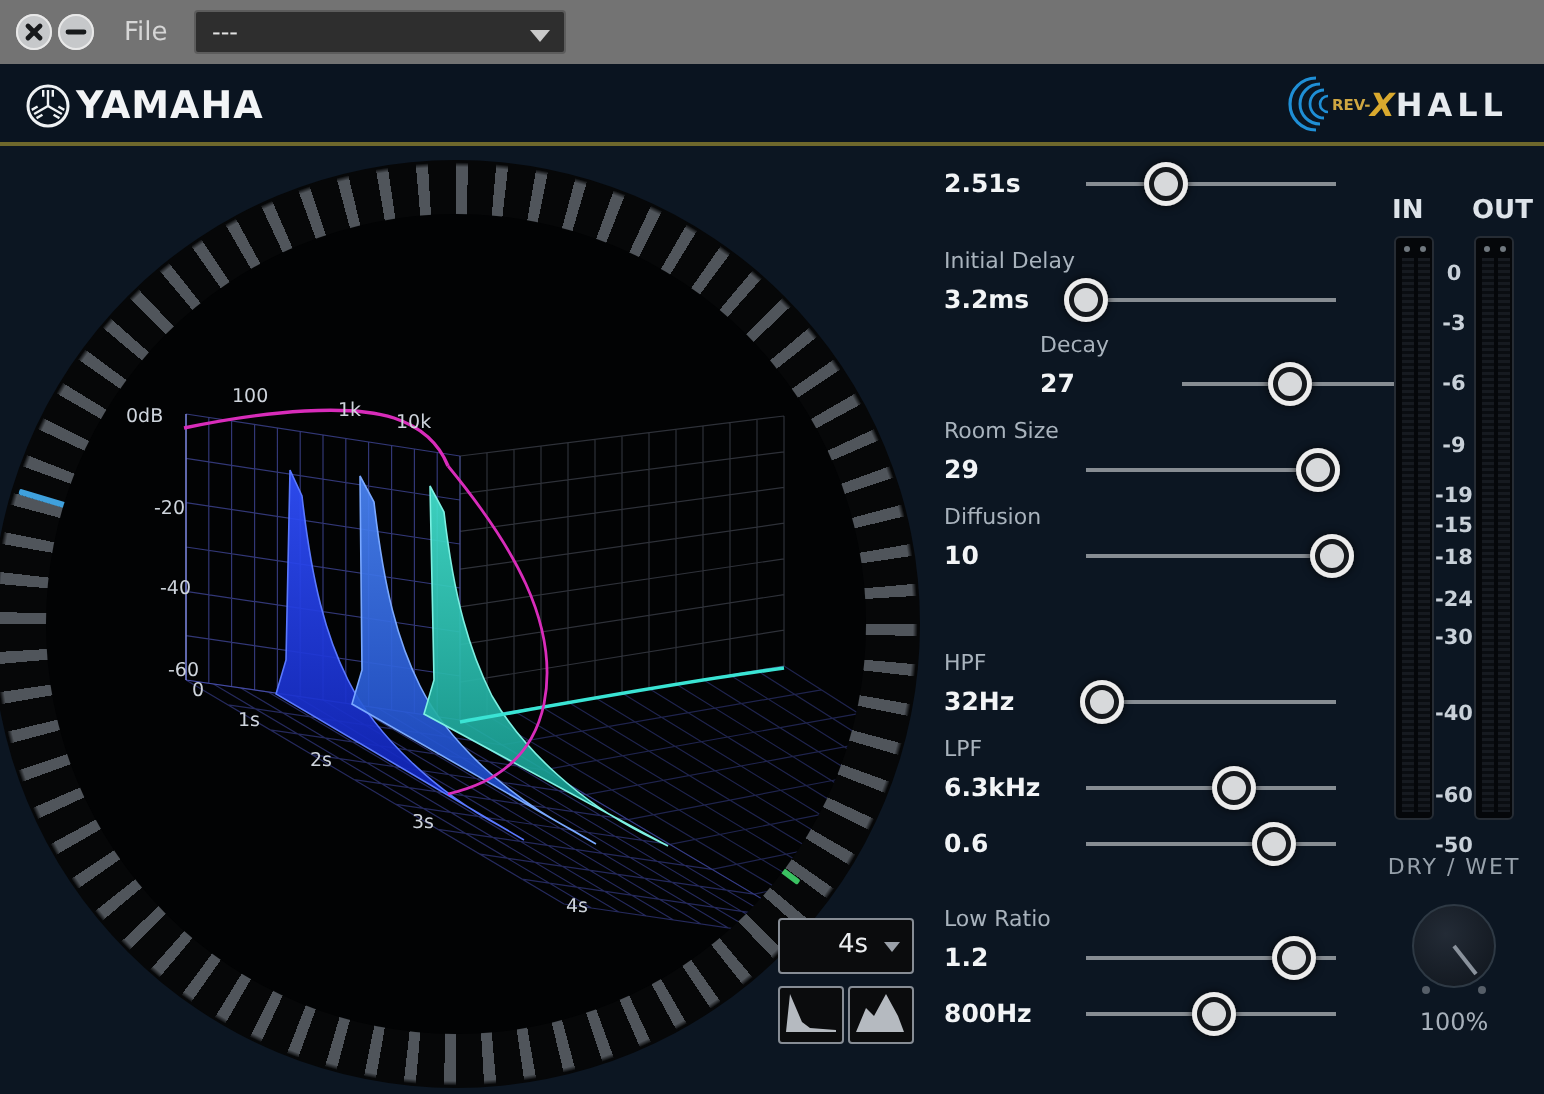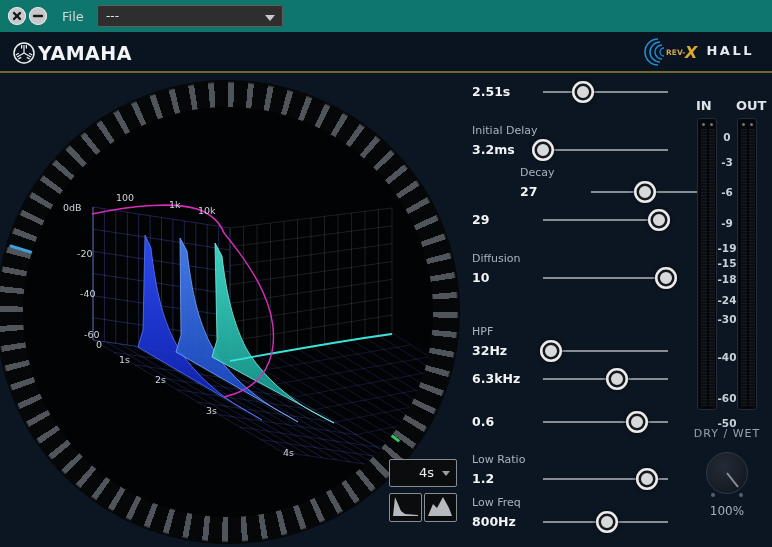--- a/index.html
+++ b/index.html
@@ -1,36 +1,36 @@
 <!DOCTYPE html>
 <html><head>
 <meta charset="utf-8">
 <style>
   html,body{margin:0;padding:0;background:#000;}
   .app{position:relative;width:772px;height:547px;overflow:hidden;background:#0c1622;
        font-family:"DejaVu Sans","Liberation Sans",sans-serif;-webkit-font-smoothing:antialiased;}
 
   
-  .titlebar{position:absolute;left:0;top:0;width:772px;height:32px;background:#0f766e;}
+  .titlebar{position:absolute;left:0;top:0;width:772px;height:32px;background:#737373;}
   .winbtn{position:absolute;top:7px;width:18px;height:18px;border-radius:50%;background:#c6c8ca;
           box-shadow:inset 0 0 0 1px #e8e8e8;cursor:pointer;}
   .winbtn svg{position:absolute;left:0;top:0;}
   .file-label{position:absolute;left:62px;top:9px;font-size:13px;color:#d6d6d6;}
   .preset-dd{position:absolute;left:97px;top:5px;width:186px;height:22px;background:#2e2e2e;
              border:1px solid #5c5c5c;border-radius:2px;box-sizing:border-box;}
   .preset-dd .val{position:absolute;left:8px;top:3px;font-size:12px;color:#e2e2e2;}
   .dd-arrow{position:absolute;right:7px;top:9px;width:0;height:0;
             border-left:5px solid transparent;border-right:5px solid transparent;border-top:6px solid #c9c9c9;}
 
   
   .header{position:absolute;left:0;top:32px;width:772px;height:39px;background:#0a1420;border-bottom:2px solid #6f682c;}
   .brand{position:absolute;left:12px;top:9px;display:flex;align-items:center;gap:2px;}
   .brand .name{font-size:19px;font-weight:bold;color:#f2f4f6;letter-spacing:.5px;}
   .revx{position:absolute;left:644px;top:4px;width:60px;height:32px;}
-  .program{position:absolute;right:18px;top:11px;font-size:13px;letter-spacing:2.5px;color:#e6eaee;font-weight:bold;}
+  .program{position:absolute;right:18px;top:11px;font-size:16px;letter-spacing:2.5px;color:#e6eaee;font-weight:bold;}
 
   
   .dial-outer{position:absolute;left:-4px;top:80px;width:464px;height:464px;border-radius:50%;background:#060708;}
   .dial-ring{position:absolute;left:-4px;top:80px;width:464px;height:464px;border-radius:50%;
      background:repeating-conic-gradient(#50555b 0deg 1.5deg,rgba(0,0,0,0) 1.5deg 5deg);
      -webkit-mask:radial-gradient(closest-side,transparent 0 87.5%,#000 88.5% 98.5%,transparent 99.5%);
              mask:radial-gradient(closest-side,transparent 0 87.5%,#000 88.5% 98.5%,transparent 99.5%);}
   .stick{position:absolute;width:26px;height:3px;border-radius:1px;}
   .stick.blue{left:9px;top:248px;transform:rotate(16.7deg);}
   .stick.green{left:376px;top:432px;transform:rotate(37deg);}
@@ -204,20 +204,21 @@
       </div>
       <div class="param" style="top: 166px; margin-left: 48px;">
         <div class="plabel">Decay</div>
         <div class="prow">
           <span class="pvalue">27</span>
           <span class="strack"></span>
           <span class="sknob" style="left:113.8px"></span>
         </div>
       </div>
       <div class="param" style="top: 209px;">
+        <div class="plabel">Room Size</div>
         <div class="prow">
           <span class="pvalue">29</span>
           <span class="strack"></span>
           <span class="sknob" style="left:176.3px"></span>
         </div>
       </div>
       <div class="param" style="top: 252px;">
         <div class="plabel">Diffusion</div>
         <div class="prow">
           <span class="pvalue">10</span>
@@ -227,20 +228,21 @@
       </div>
       <div class="param" style="top: 325px;">
         <div class="plabel">HPF</div>
         <div class="prow">
           <span class="pvalue">32Hz</span>
           <span class="strack"></span>
           <span class="sknob" style="left:67.5px"></span>
         </div>
       </div>
       <div class="param" style="top: 368px;">
+        <div class="plabel">LPF</div>
         <div class="prow">
           <span class="pvalue">6.3kHz</span>
           <span class="strack"></span>
           <span class="sknob" style="left:133.8px"></span>
         </div>
       </div>
       <div class="param" style="top: 411px;">
         <div class="prow">
           <span class="pvalue">0.6</span>
           <span class="strack"></span>
@@ -249,21 +251,20 @@
       </div>
       <div class="param" style="top: 453px;">
         <div class="plabel">Low Ratio</div>
         <div class="prow">
           <span class="pvalue">1.2</span>
           <span class="strack"></span>
           <span class="sknob" style="left:163.8px"></span>
         </div>
       </div>
       <div class="param" style="top: 496px;">
-        <div class="plabel">Low Freq</div>
         <div class="prow">
           <span class="pvalue">800Hz</span>
           <span class="strack"></span>
           <span class="sknob" style="left:123.8px"></span>
         </div>
       </div>
     </div>
 
   <div class="mlabel" style="left:696px">IN</div>
   <div class="mlabel" style="left:736px">OUT</div>

